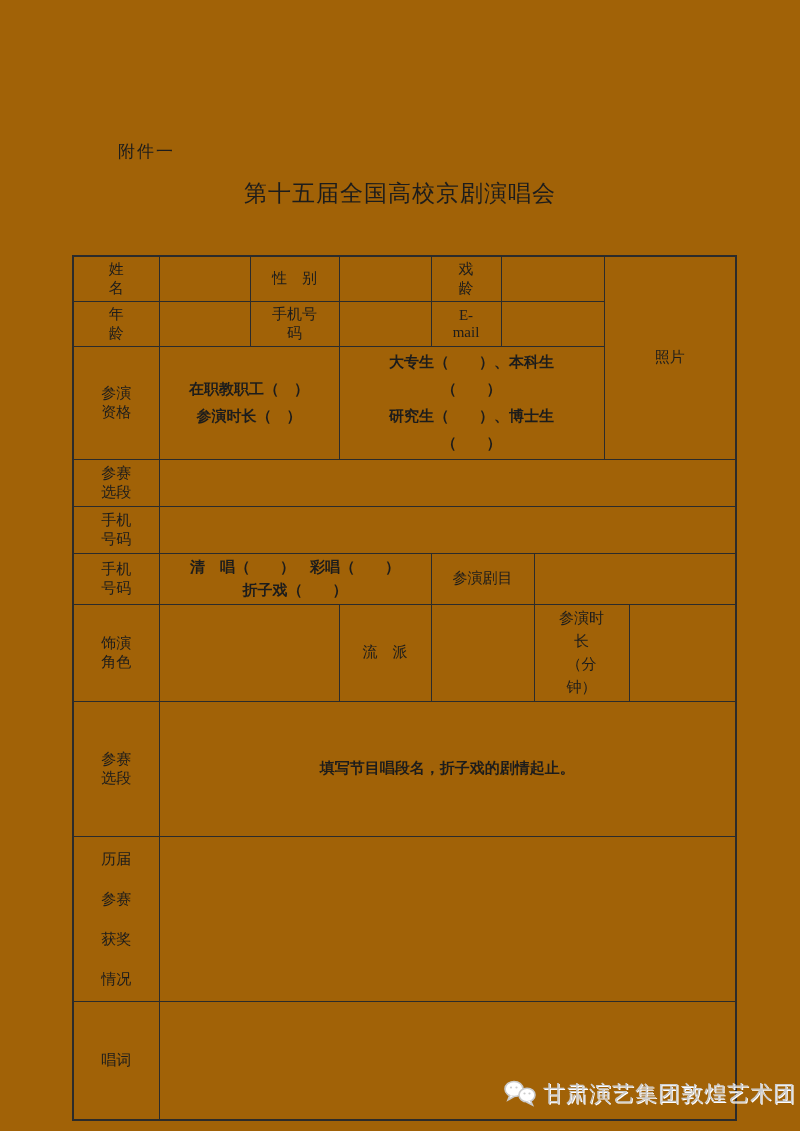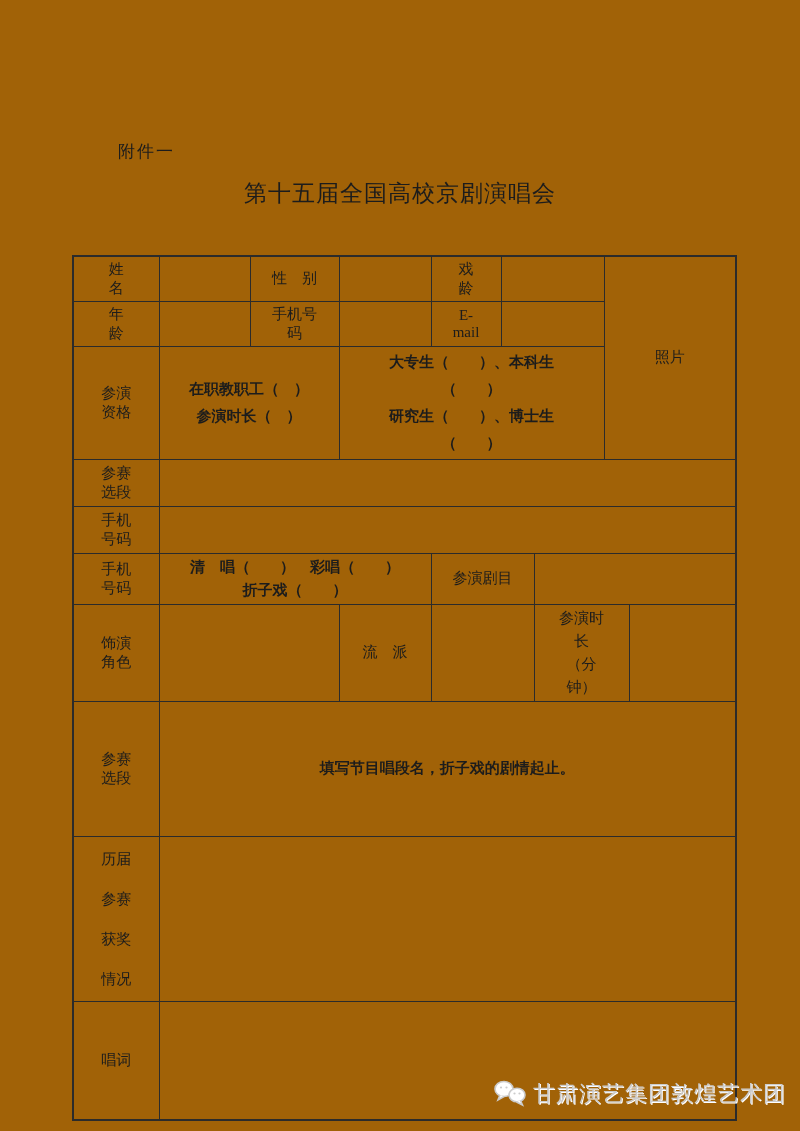--- a/index.html
+++ b/index.html
@@ -57,21 +57,21 @@
     overflow: hidden;
   }
   td.lt { text-align: left; padding-left: 12px; font-weight: bold; }
   td .line { display: block; line-height: 27px; }
   td .line-sm { display: block; line-height: 23px; }
   td .line-wide { display: block; line-height: 40px; }
   .mono { font-family: Liberation Serif, serif; font-size: 14px; }
   .watermark {
     position: absolute;
     top: 1079px;
-    right: 14px;
+    right: 4px;
     display: flex;
     align-items: center;
     gap: 4px;
     color: #cccccc;
     font-size: 22px;
     letter-spacing: 1px;
     text-shadow: 1px 1px 0 #ffffff;
     white-space: nowrap;
     font-family: Liberation Serif, serif;
   }

